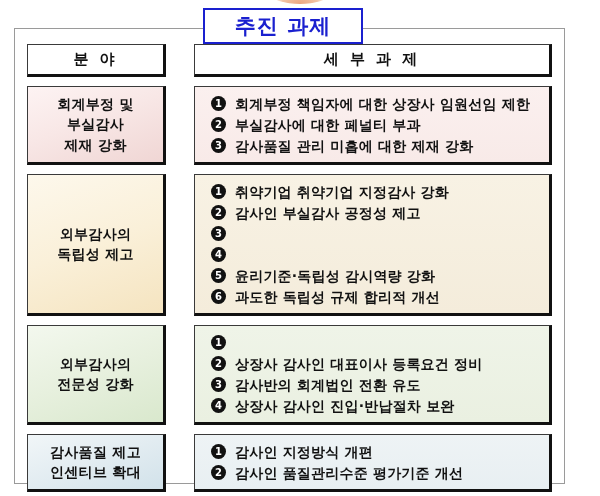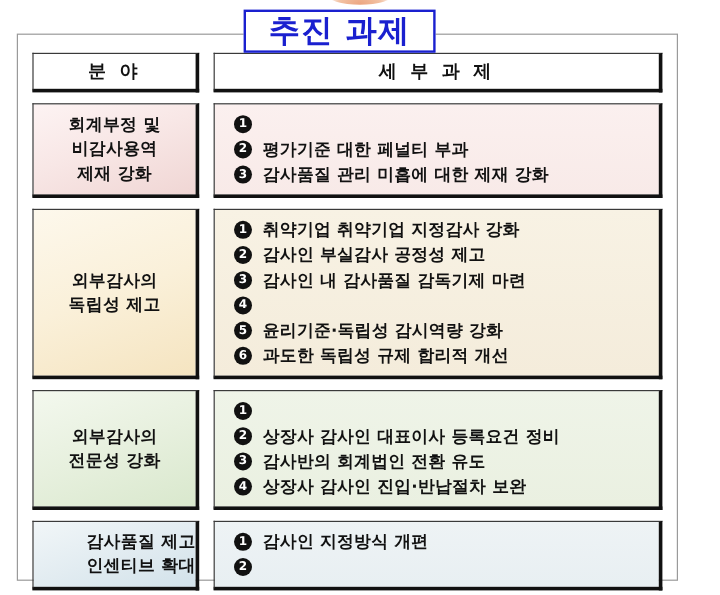--- a/index.html
+++ b/index.html
@@ -49,21 +49,21 @@
     border: 2px solid #1a20cf;
     background: #ffffff;
     box-sizing: border-box;
     display: flex;
     align-items: center;
     justify-content: center;
     z-index: 5;
   }
   #title-badge .t {
     color: #1a20cf;
-    font-size: 26px;
+    font-size: 21px;
     font-weight: bold;
     letter-spacing: 1px;
     line-height: 1;
   }
 
   
   #table {
     position: absolute;
     left: 27px;
     top: 44px;
@@ -79,21 +79,21 @@
   
   .cell {
     box-sizing: border-box;
     border: 1px solid #3a3a3a;
     border-right: 3px solid #111111;
     border-bottom: 3px solid #111111;
     position: relative;
   }
 
   .col-cat  { width: 139px; flex: 0 0 139px; }
-  .col-det  { flex: 1 1 auto; margin-left: 12px; }
+  .col-det  { flex: 1 1 auto; margin-left: 28px; }
 
   
   .hdr {
     background: #ffffff;
     display: flex;
     align-items: center;
     justify-content: center;
     height: 33px;
   }
   .hdr .t {
@@ -155,21 +155,21 @@
   
   .sc-pink   { background: linear-gradient(160deg,#fdf3f3 0%,#f8e7e6 45%,#f0d6d4 100%); }
   .sd-pink   { background: linear-gradient(180deg,#fbf0ef 0%,#f8eae8 100%); }
 
   .sc-cream  { background: linear-gradient(160deg,#fdf8ec 0%,#faf0d9 50%,#f5e4c0 100%); }
   .sd-cream  { background: linear-gradient(180deg,#f8f2e4 0%,#f4ecdb 100%); }
 
   .sc-green  { background: linear-gradient(160deg,#f3f8ee 0%,#e7f0de 50%,#d9e8cd 100%); }
   .sd-green  { background: linear-gradient(180deg,#eff4e8 0%,#eaf0e1 100%); }
 
-  .sc-blue   { background: linear-gradient(160deg,#f1f6f8 0%,#e2ecf1 50%,#d2e2ea 100%); justify-content: flex-end; }
+  .sc-blue   { background: linear-gradient(160deg,#f1f6f8 0%,#e2ecf1 50%,#d2e2ea 100%); }
   .sd-blue   { background: linear-gradient(180deg,#eef3f5 0%,#e8eff2 100%); }
 </style>
 </head>
 <body>
 
 <div id="top-arc"></div>
 
 <div id="outer-frame"></div>
 
 <div id="title-badge">
@@ -183,30 +183,31 @@
       <span class="t">분 야</span>
     </div>
     <div class="cell col-det hdr">
       <span class="t">세 부 과 제</span>
     </div>
   </div>
 
   <div class="row">
     <div class="cell col-cat cat sc-pink">
       <span class="t">회계부정 및
-비감사용역
+부실감사
 제재 강화</span>
     </div>
     <div class="cell col-det det sd-pink">
       <div class="item">
         <span class="bullet">1</span>
-      </div>
-      <div class="item">
-        <span class="bullet">2</span>
-        <span>평가기준 대한 페널티 부과</span>
+        <span>회계부정 책임자에 대한 상장사 임원선임 제한</span>
+      </div>
+      <div class="item">
+        <span class="bullet">2</span>
+        <span>부실감사에 대한 페널티 부과</span>
       </div>
       <div class="item">
         <span class="bullet">3</span>
         <span>감사품질 관리 미흡에 대한 제재 강화</span>
       </div>
     </div>
   </div>
 
   <div class="row">
     <div class="cell col-cat cat sc-cream">
@@ -217,21 +218,20 @@
       <div class="item">
         <span class="bullet">1</span>
         <span>취약기업 취약기업 지정감사 강화</span>
       </div>
       <div class="item">
         <span class="bullet">2</span>
         <span>감사인 부실감사 공정성 제고</span>
       </div>
       <div class="item">
         <span class="bullet">3</span>
-        <span>감사인 내 감사품질 감독기제 마련</span>
       </div>
       <div class="item">
         <span class="bullet">4</span>
       </div>
       <div class="item">
         <span class="bullet">5</span>
         <span>윤리기준·독립성 감시역량 강화</span>
       </div>
       <div class="item">
         <span class="bullet">6</span>
@@ -269,17 +269,18 @@
       <span class="t">감사품질 제고
 인센티브 확대</span>
     </div>
     <div class="cell col-det det sd-blue">
       <div class="item">
         <span class="bullet">1</span>
         <span>감사인 지정방식 개편</span>
       </div>
       <div class="item">
         <span class="bullet">2</span>
+        <span>감사인 품질관리수준 평가기준 개선</span>
       </div>
     </div>
   </div>
 
 </div>
 
 </body></html>

